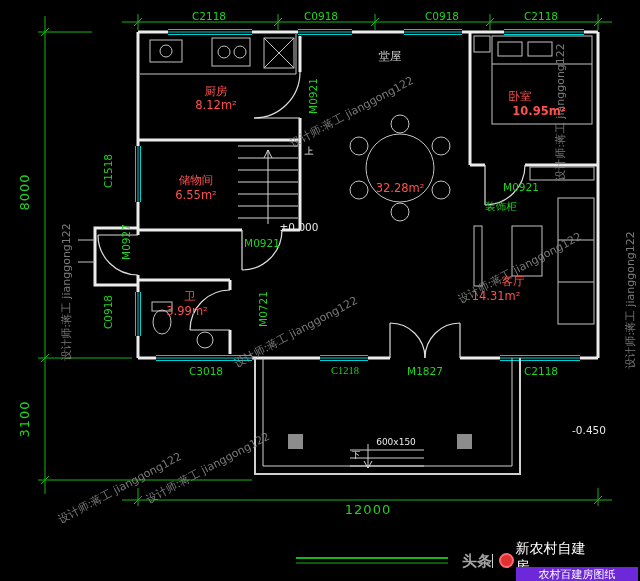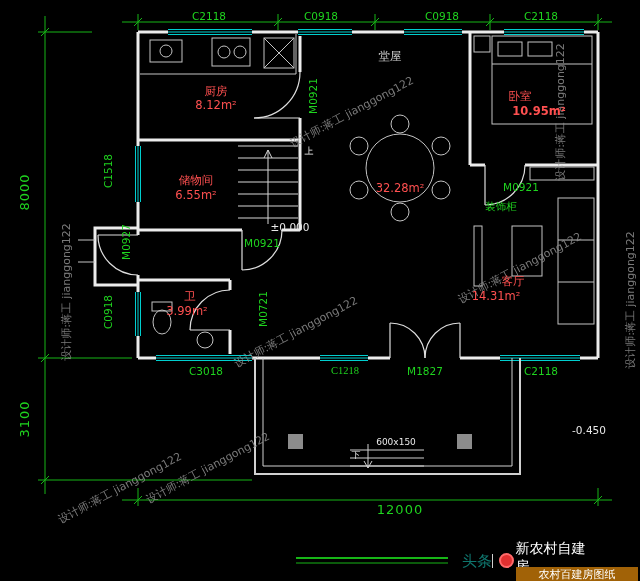--- a/index.html
+++ b/index.html
@@ -15,27 +15,27 @@
   .white { color:#e8e8e8; }
   .light { color:#d8d8d8; }
   .dim   { font-size:13px; letter-spacing:1px; }
   .sm    { font-size:9px; }
   .room  { font-size:11.5px; }
   .wm { position:absolute; color:#8f8f8f; font-size:11px; white-space:nowrap; opacity:.85; }
   .wm-v { transform:translate(-50%,-50%) rotate(-90deg); }
   .wm-d { transform:translate(-50%,-50%) rotate(-28deg); }
   .title { position:absolute; transform:translate(-50%,-50%); color:#1fd41f;
            font-weight:bold; font-size:22px; letter-spacing:8px; }
-  .brand { position:absolute; transform:translate(-50%,-50%); color:#0f766e;
-           font-weight:normal; font-size:15px; }
+  .brand { position:absolute; transform:translate(-50%,-50%); color:#a3a3a3;
+           font-weight:bold; font-size:15px; }
   .channel { position:absolute; transform:translate(-50%,-50%); color:#fff; font-size:14px; }
   .divider { position:absolute; width:1px; height:14px; background:#cfcfcf; }
   .logo { position:absolute; width:15px; height:15px; border-radius:50%;
           background:#e03030; border:2px solid #ff6a6a; }
-  .badge { position:absolute; background:#a16207; color:#fff; font-size:11px;
+  .badge { position:absolute; background:#6d28d9; color:#fff; font-size:11px;
            display:flex; align-items:center; justify-content:center; }
 </style>
 </head>
 <body>
 
 <div class="canvas">
 
   <svg class="plan" width="640" height="581" viewBox="0 0 640 581">
 
     <g stroke="#17b517" stroke-width="1" fill="none">
@@ -235,21 +235,21 @@
   <div class="wm wm-v" style="left:560px;top:112px;">设计师:蒋工 jianggong122</div>
   <div class="wm wm-v" style="left:630px;top:300px;">设计师:蒋工 jianggong122</div>
   <div class="wm wm-d" style="left:120px;top:488px;">设计师:蒋工 jianggong122</div>
 
   <div class="lbl green" style="left:209px;top:16px;">C2118</div>
   <div class="lbl green" style="left:321px;top:16px;">C0918</div>
   <div class="lbl green" style="left:442px;top:16px;">C0918</div>
   <div class="lbl green" style="left:541px;top:16px;">C2118</div>
   <div class="lbl v green dim" style="left:24px;top:192px;">8000</div>
   <div class="lbl v green dim" style="left:24px;top:419px;">3100</div>
-  <div class="lbl green dim" style="left:368px;top:509px;margin-left:32px;">12000</div>
+  <div class="lbl green dim" style="left:368px;top:509px;">12000</div>
 
   <div class="lbl v green" style="left:313px;top:96px;">M0921</div>
   <div class="lbl v green" style="left:108px;top:171px;">C1518</div>
   <div class="lbl v green" style="left:126px;top:242px;">M0927</div>
   <div class="lbl green" style="left:262px;top:243px;">M0921</div>
   <div class="lbl v green" style="left:108px;top:312px;">C0918</div>
   <div class="lbl v green" style="left:263px;top:309px;">M0721</div>
   <div class="lbl green" style="left:521px;top:187px;">M0921</div>
   <div class="lbl green" style="left:206px;top:371px;">C3018</div>
   <div class="lbl green" style="left:345px;top:371px;font-family:Liberation Serif, serif;">C1218</div>
@@ -263,21 +263,21 @@
   <div class="lbl red room" style="left:196px;top:196px;">6.55m²</div>
   <div class="lbl light room" style="left:390px;top:57px;">堂屋</div>
   <div class="lbl red room" style="left:400px;top:169px;margin-top:20px;">32.28m²</div>
   <div class="lbl red room" style="left:520px;top:97px;text-align:center;">卧室</div>
   <div class="lbl red room" style="left:539px;top:112px;font-weight:bold;">10.95m²</div>
   <div class="lbl red room" style="left:190px;top:297px;">卫</div>
   <div class="lbl red room" style="left:187px;top:312px;">3.99m²</div>
   <div class="lbl red room" style="left:513px;top:282px;">客厅</div>
   <div class="lbl red room" style="left:496px;top:297px;">14.31m²</div>
 
-  <div class="lbl white" style="left:290px;top:227px;">±0.000</div>
+  <div class="lbl white" style="left:299px;top:227px;">±0.000</div>
   <div class="lbl white" style="left:589px;top:430px;">-0.450</div>
   <div class="lbl white sm" style="left:309px;top:151px;">上</div>
   <div class="lbl white sm" style="left:356px;top:455px;">下</div>
   <div class="lbl white sm" style="left:396px;top:442px;">600x150</div>
 
   <div class="brand" style="left:477px;top:561px;">头条</div>
   <div class="divider" style="left:492px;top:554px;"></div>
   <div class="logo" style="left:499px;top:553px;"></div>
   <div class="channel" style="left:557px;top:558px;">新农村自建房</div>
   <div class="badge" style="left:516px;top:567px;width:122px;height:14px;">农村百建房图纸</div>

